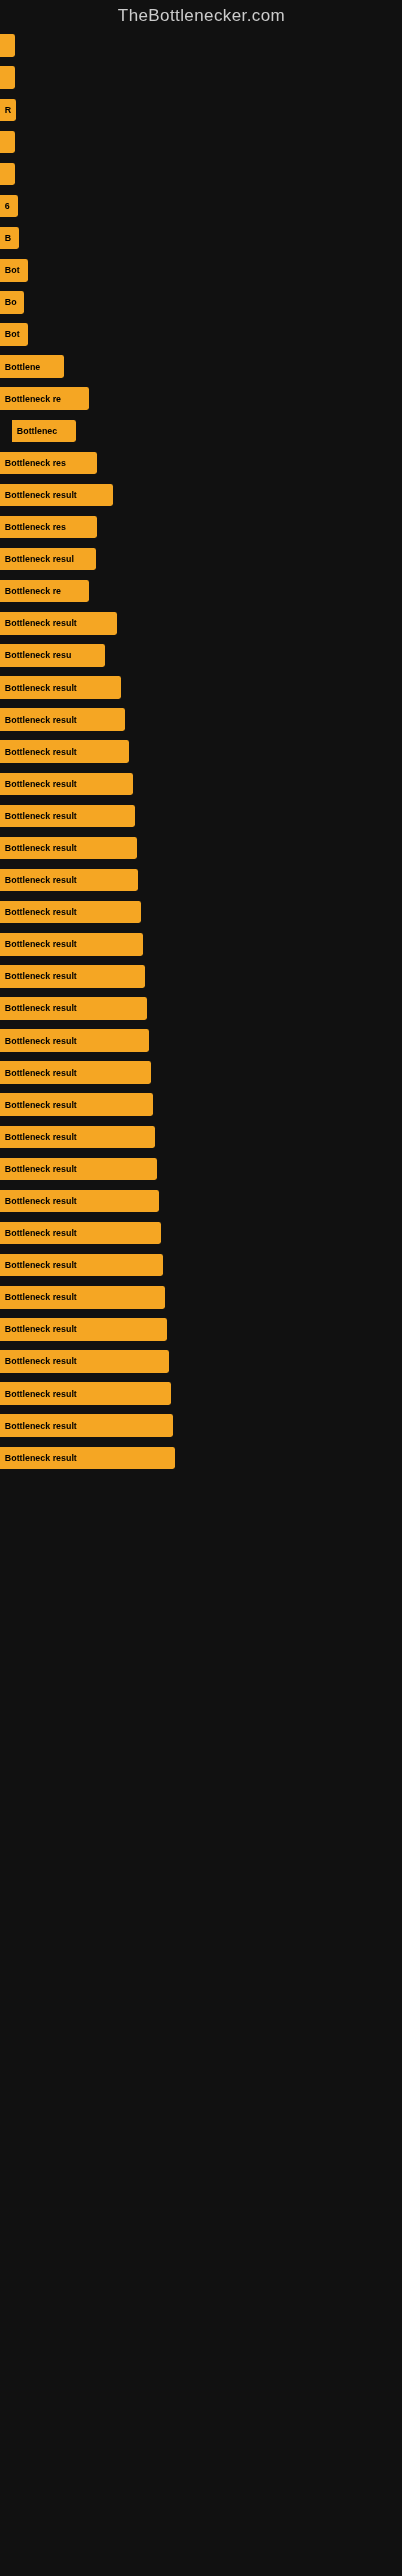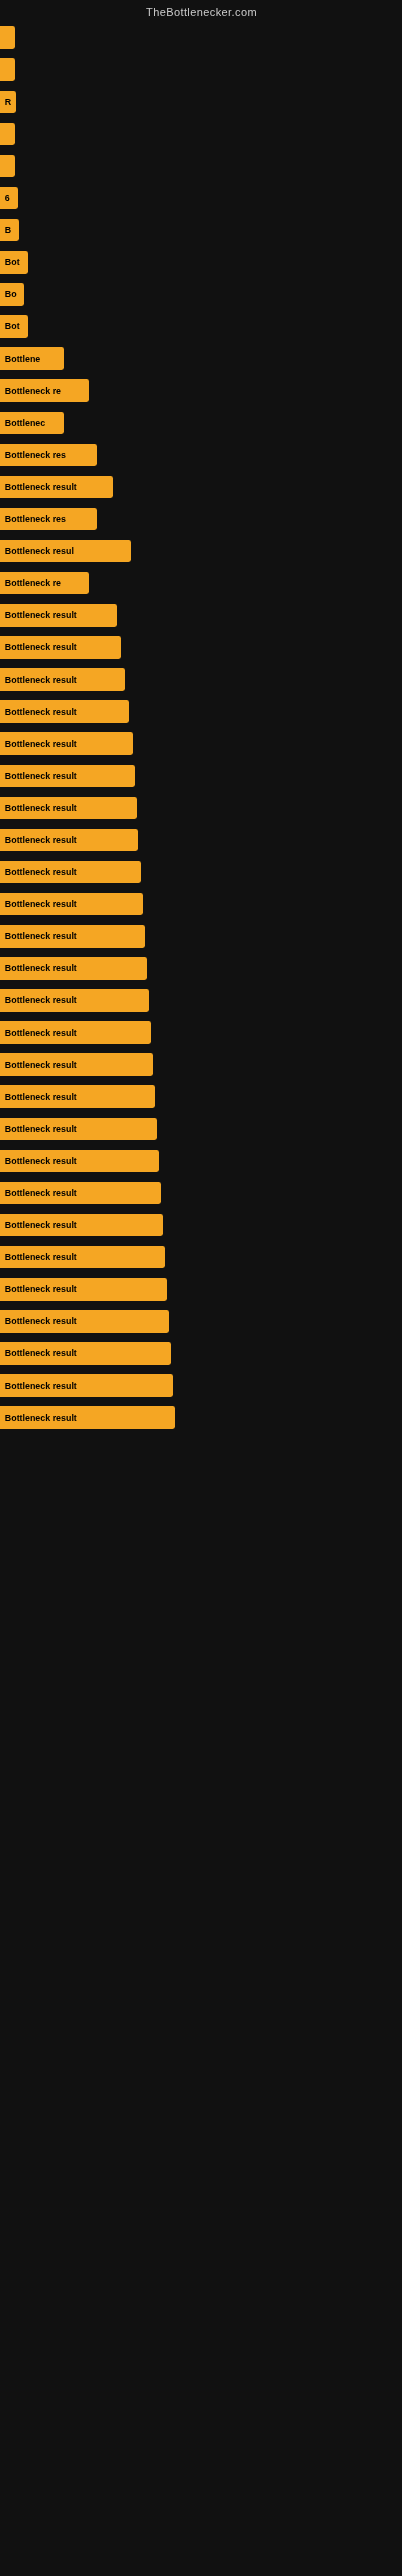--- a/index.html
+++ b/index.html
@@ -6,21 +6,21 @@
     body {
       background-color: #111;
       width: 403px;
       min-height: 2576px;
       font-family: Arial, sans-serif;
       position: relative;
       overflow-x: hidden;
     }
     .site-title {
       color: #ccc;
-      font-size: 11px;
+      font-size: 17px;
       text-align: center;
       padding: 6.4px 0 3.2px 0;
       letter-spacing: 0.4px;
     }
     .bar-container {
       position: relative;
       width: 100%;
       padding: 4.8px 0 4.8px 0;
     }
     .bar {
@@ -74,39 +74,42 @@
     <div class="bar-container">
       <div class="bar" style="width: 28px;">Bot</div>
     </div>
     <div class="bar-container">
       <div class="bar" style="width: 64px;">Bottlene</div>
     </div>
     <div class="bar-container">
       <div class="bar" style="width: 89px;">Bottleneck re</div>
     </div>
     <div class="bar-container">
-      <div class="bar" style="width: 64px;">Bottlenec</div>
+      <div class="bar" style="width: 64px; margin-left: 12px;">Bottlenec</div>
     </div>
     <div class="bar-container">
       <div class="bar" style="width: 97px;">Bottleneck res</div>
     </div>
     <div class="bar-container">
       <div class="bar" style="width: 113px;">Bottleneck result</div>
     </div>
     <div class="bar-container">
       <div class="bar" style="width: 97px;">Bottleneck res</div>
     </div>
     <div class="bar-container">
-      <div class="bar" style="width: 131px;">Bottleneck resul</div>
+      <div class="bar" style="width: 96px;">Bottleneck resul</div>
     </div>
     <div class="bar-container">
       <div class="bar" style="width: 89px;">Bottleneck re</div>
     </div>
     <div class="bar-container">
       <div class="bar" style="width: 117px;">Bottleneck result</div>
+    </div>
+    <div class="bar-container">
+      <div class="bar" style="width: 105px;">Bottleneck resu</div>
     </div>
     <div class="bar-container">
       <div class="bar" style="width: 121px;">Bottleneck result</div>
     </div>
     <div class="bar-container">
       <div class="bar" style="width: 125px;">Bottleneck result</div>
     </div>
     <div class="bar-container">
       <div class="bar" style="width: 129px;">Bottleneck result</div>
     </div>

